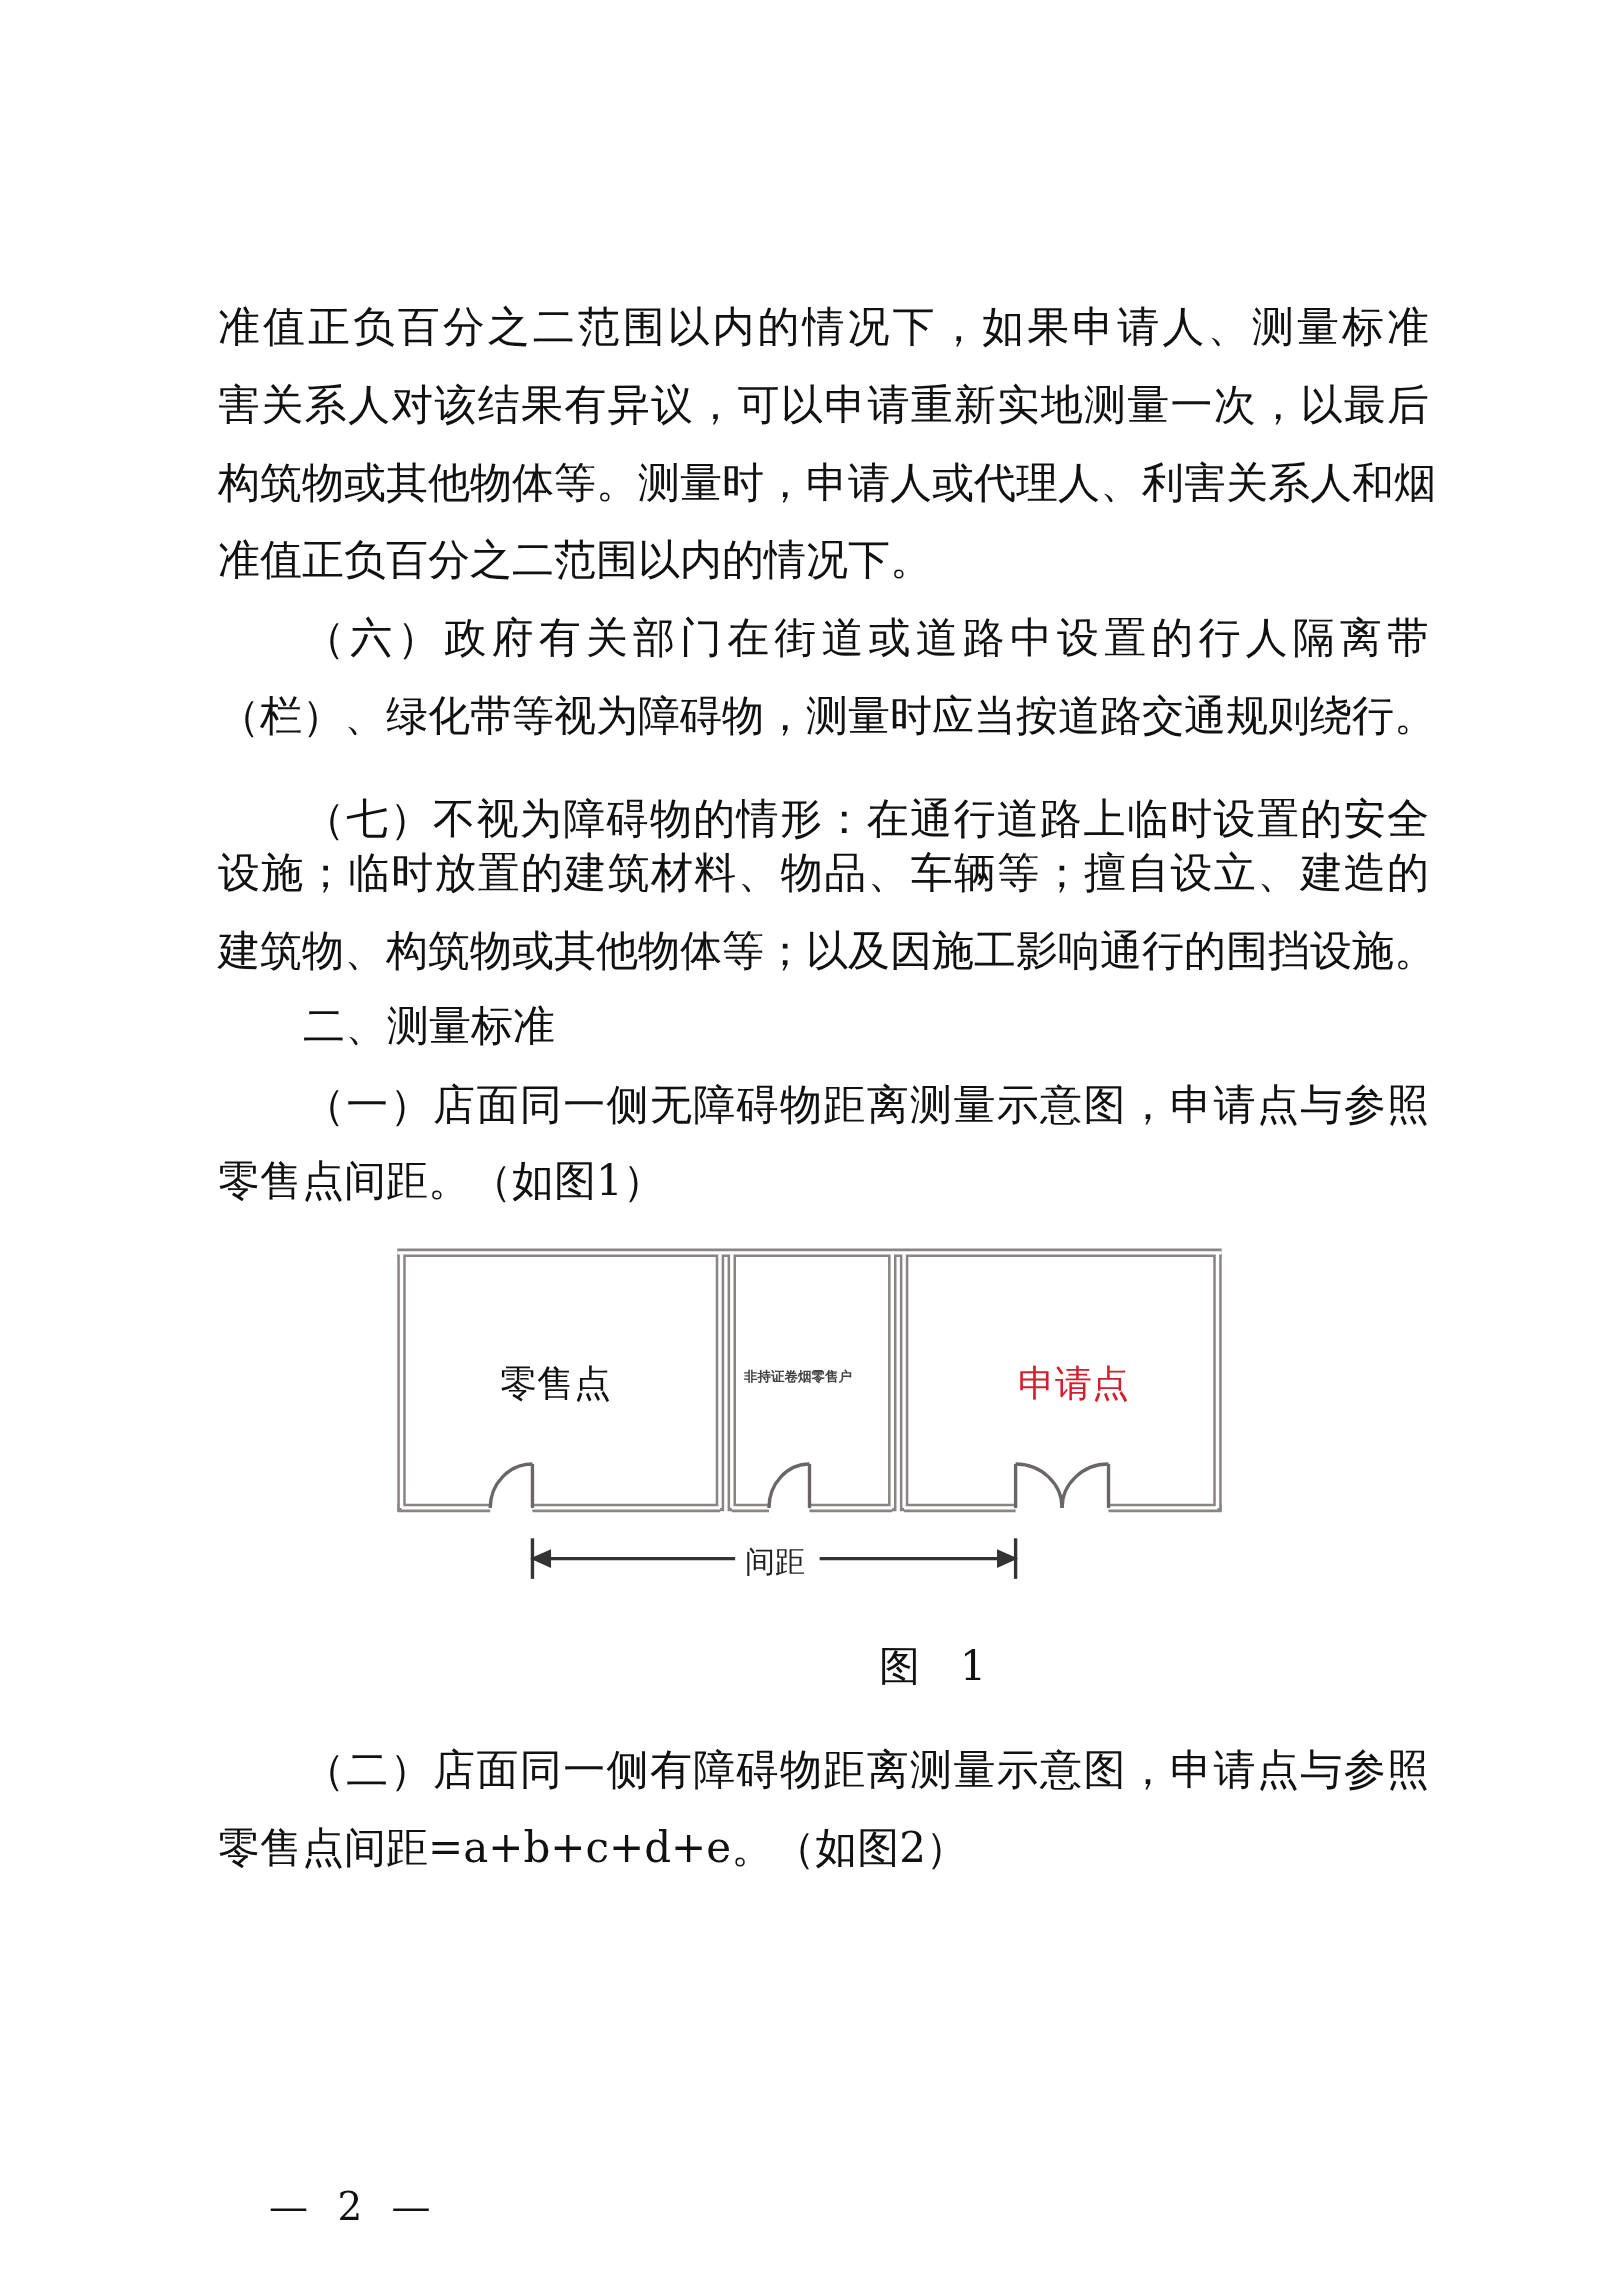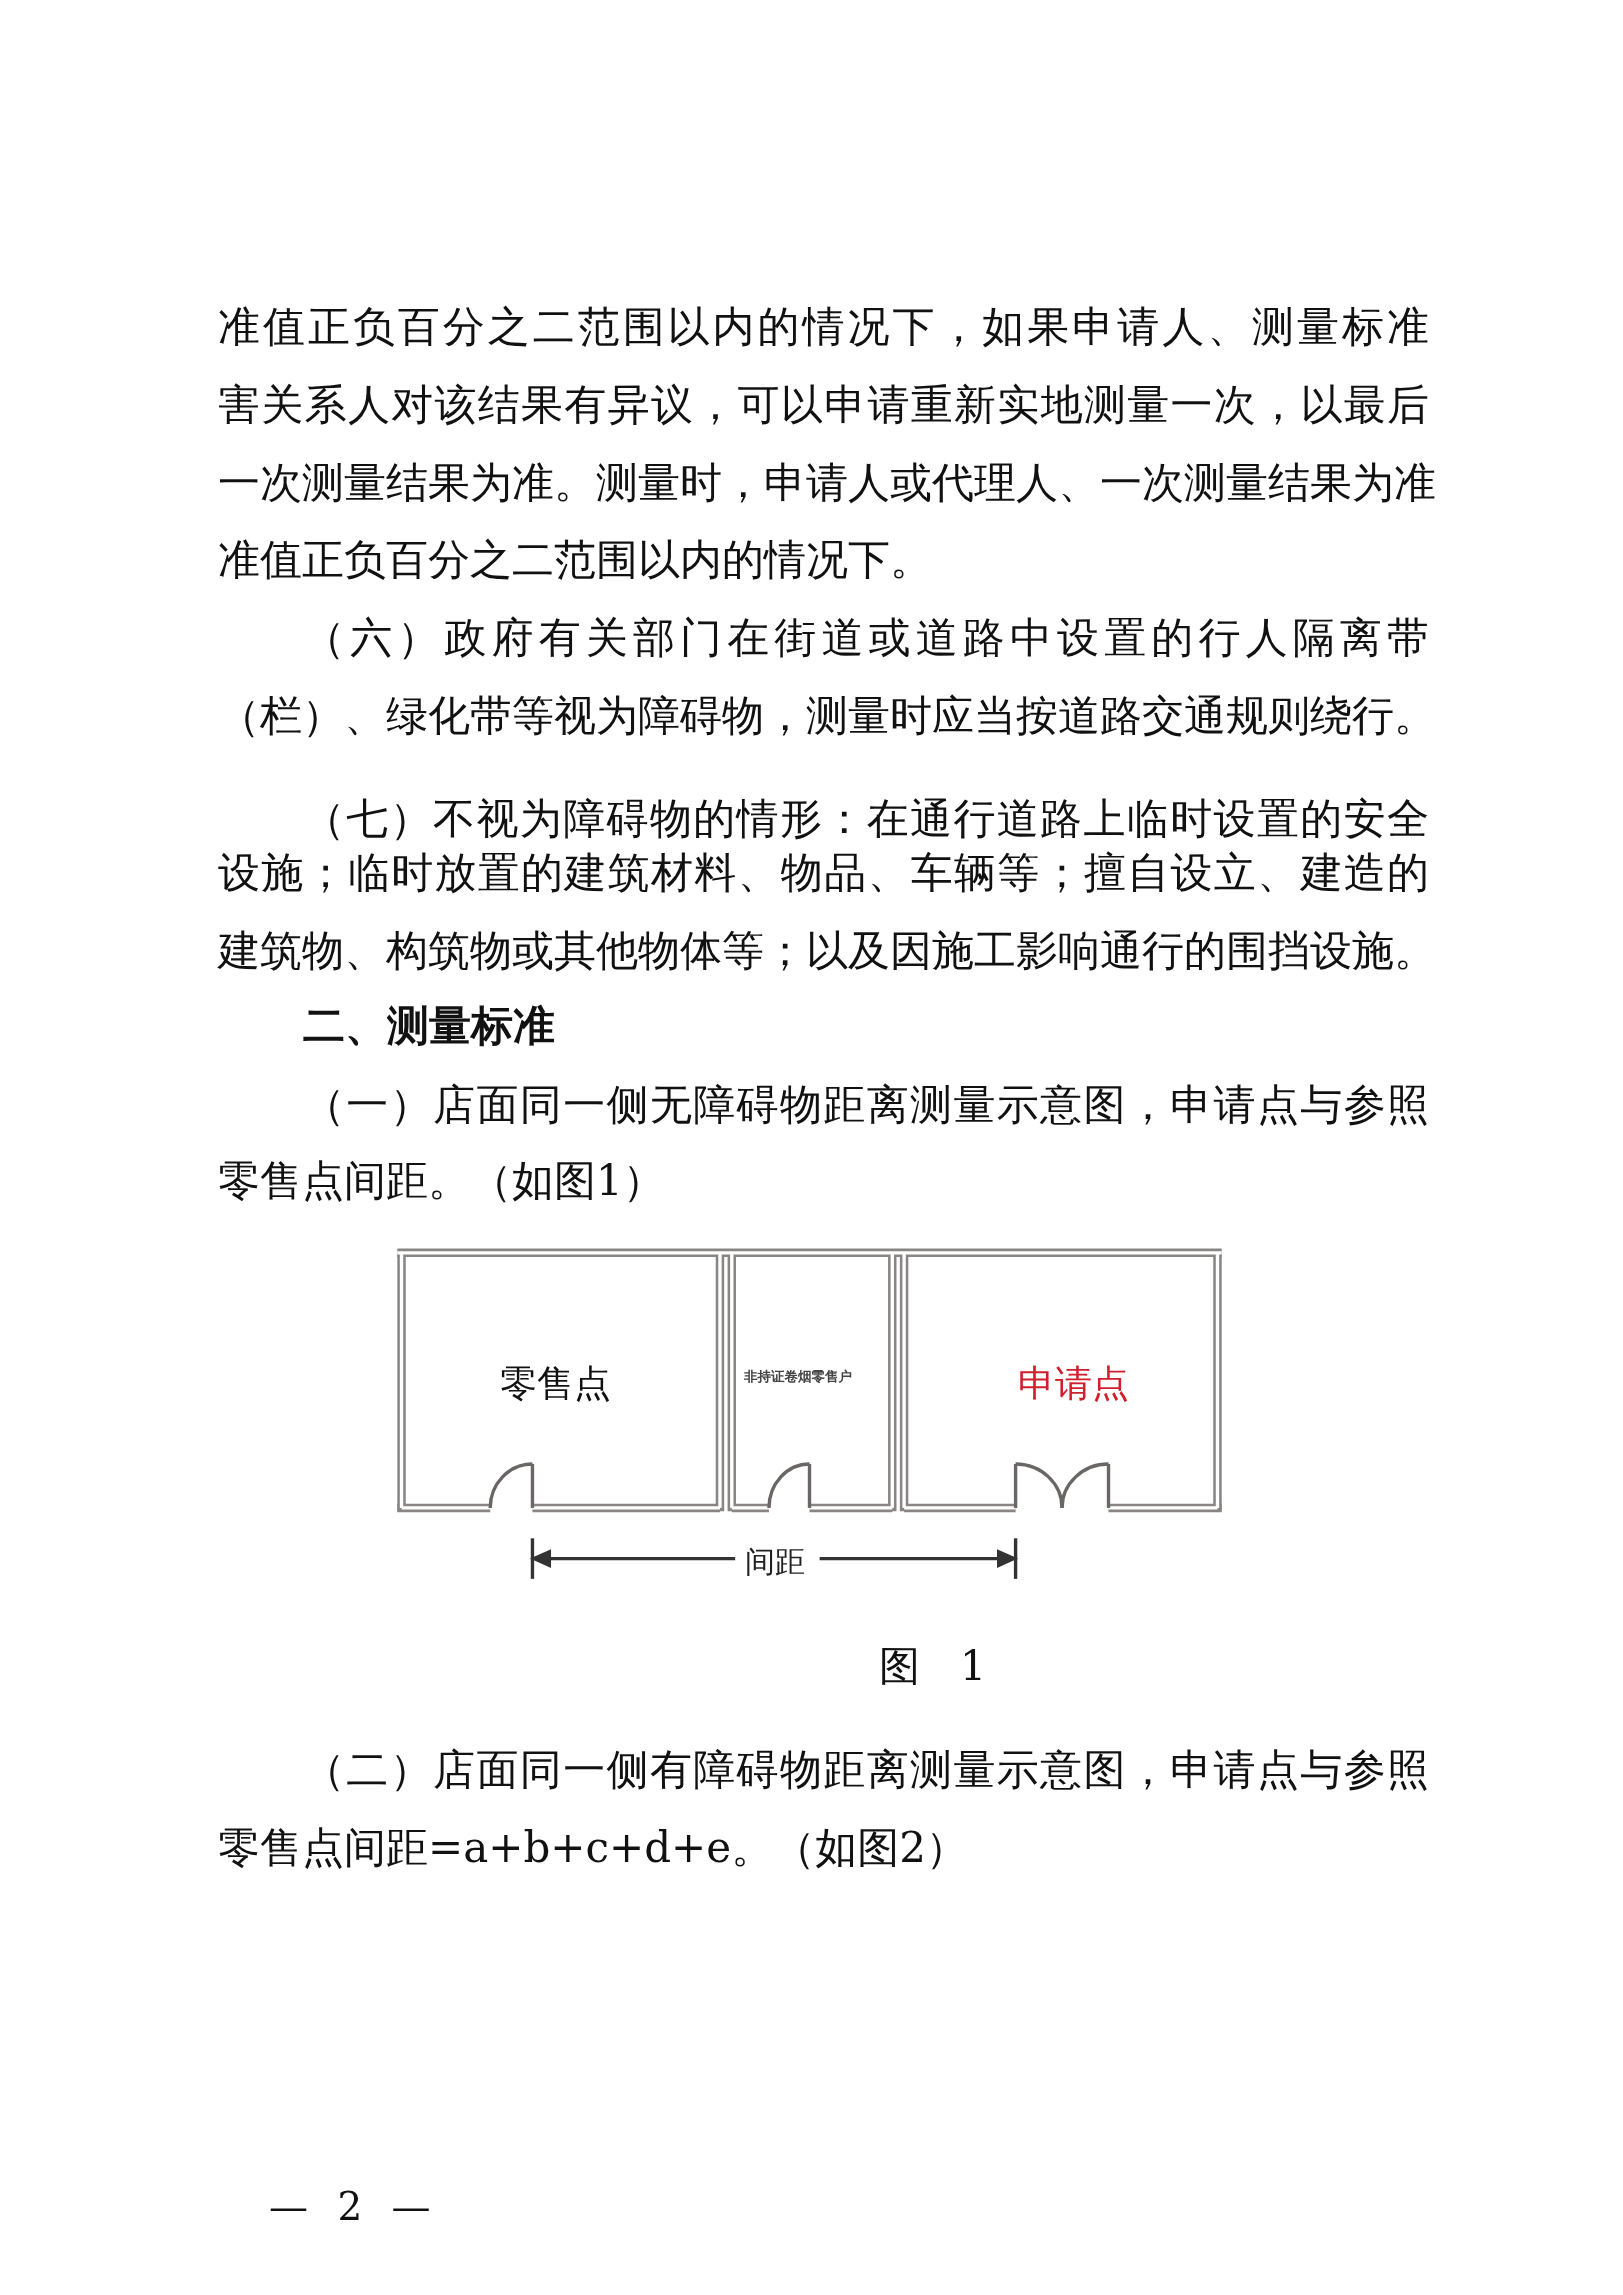--- a/index.html
+++ b/index.html
@@ -1,31 +1,31 @@
 <!DOCTYPE html>
 <html style="font-size:13.5px"><head>
 <meta charset="utf-8">
 <style>
   html,body{margin:0;padding:0;background:#fff;}
   body{width:1623px;height:2295px;position:relative;overflow:hidden;font-family:"DejaVu Serif","Liberation Serif",serif;color:#111;}
   .line{position:absolute;left:218px;width:1211px;font-size:42px;line-height:51px;white-space:nowrap;text-align:justify;text-align-last:justify;letter-spacing:0;}
   .line.short{text-align-last:left;}
-  .heading{font-family:"DejaVu Sans","Liberation Sans",sans-serif;font-weight:bold;}
+  .heading{font-family:"DejaVu Sans","Liberation Sans",sans-serif;font-weight:normal;}
   .caption{position:absolute;font-size:41px;line-height:51px;letter-spacing:13.5px;}
   .pagenum{position:absolute;left:269px;top:2183px;font-size:39px;line-height:47px;letter-spacing:8.5px;}
   #fig1{position:absolute;left:397px;top:1241px;width:825px;height:348px;}
   .lbl{position:absolute;font-family:"DejaVu Sans","Liberation Sans",sans-serif;}
 </style>
 </head>
 <body>
 
 <div>
   <div class="line" style="top:301px">准值正负百分之二范围以内的情况下，如果申请人、测量标准</div>
   <div class="line" style="top:379px">害关系人对该结果有异议，可以申请重新实地测量一次，以最后</div>
-  <div class="line" style="top:457px">一次测量结果为准。测量时，申请人或代理人、一次测量结果为准</div>
+  <div class="line" style="top:457px">构筑物或其他物体等。测量时，申请人或代理人、利害关系人和烟</div>
   <div class="line short" style="top:534px">准值正负百分之二范围以内的情况下。</div>
 </div>
 
 <div>
   <div class="line" style="top:612px;left:303px;width:1126px">（六）政府有关部门在街道或道路中设置的行人隔离带</div>
   <div class="line" style="top:690px">（栏）、绿化带等视为障碍物，测量时应当按道路交通规则绕行。</div>
 </div>
 
 <div>
   <div class="line" style="top:793px;left:303px;width:1126px">（七）不视为障碍物的情形：在通行道路上临时设置的安全</div>

